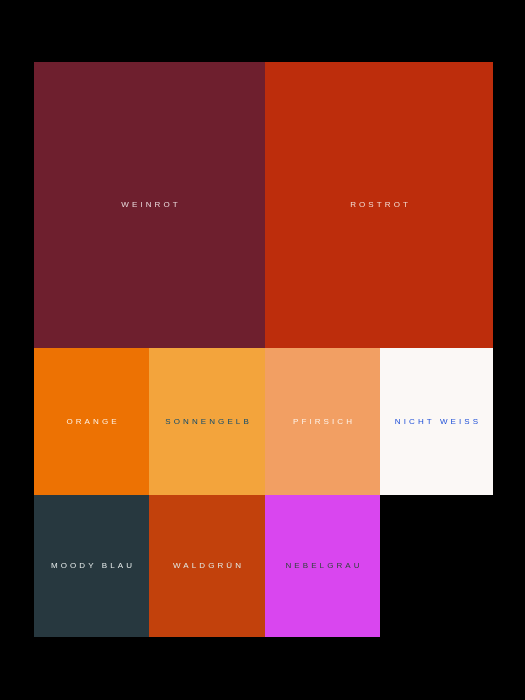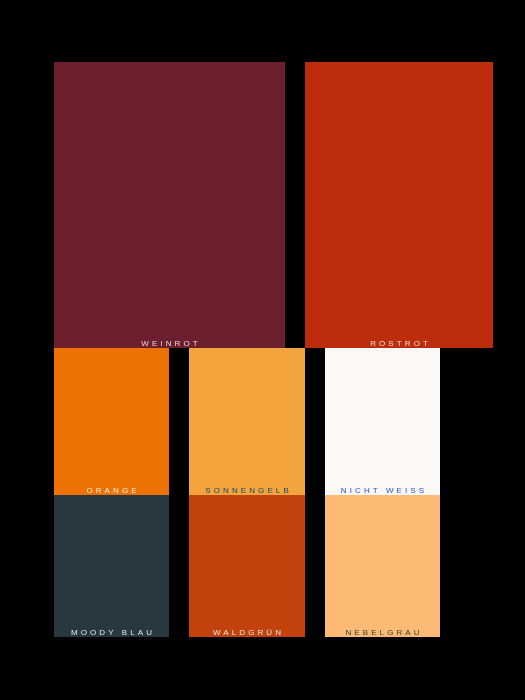--- a/index.html
+++ b/index.html
@@ -34,28 +34,27 @@
     flex-direction: row;
     width: 100%;
   }
   .swatch-row.row-top    { height: 288px; }
   .swatch-row.row-middle { height: 148px; }
   .swatch-row.row-bottom { height: 143px; }
 
   .swatch {
     position: relative;
     display: flex;
-    align-items: flex-end;
+    align-items: center;
     justify-content: center;
     overflow: hidden;
-    margin-left: 20px;
   }
   
   .row-top .swatch:nth-child(1) { width: 231px; }
-  .row-top .swatch:nth-child(2) { width: 188px; }
+  .row-top .swatch:nth-child(2) { width: 228px; }
 
   
   .row-middle .swatch:nth-child(1),
   .row-bottom .swatch:nth-child(1) { width: 115px; }
   .row-middle .swatch:nth-child(2),
   .row-bottom .swatch:nth-child(2) { width: 116px; }
   .row-middle .swatch:nth-child(3),
   .row-bottom .swatch:nth-child(3) { width: 115px; }
   .row-middle .swatch:nth-child(4),
   .row-bottom .swatch:nth-child(4) { width: 113px; }
@@ -88,31 +87,34 @@
       </div>
     </div>
 
     <div class="swatch-row row-middle">
       <div class="swatch" style="background-color: rgb(237, 114, 3); color: rgb(253, 241, 228);">
         <span class="swatch-label">ORANGE</span>
       </div>
       <div class="swatch" style="background-color: rgb(243, 164, 60); color: #0c4a6e;">
         <span class="swatch-label">SONNENGELB</span>
       </div>
+      <div class="swatch" style="background-color: rgb(242, 159, 99); color: rgb(253, 243, 234);">
+        <span class="swatch-label">PFIRSICH</span>
+      </div>
       <div class="swatch" style="background-color: rgb(251, 248, 246); color: #1d4ed8;">
         <span class="swatch-label">NICHT WEISS</span>
       </div>
     </div>
 
     <div class="swatch-row row-bottom">
       <div class="swatch" style="background-color: rgb(39, 56, 63); color: rgb(228, 234, 234);">
         <span class="swatch-label">MOODY BLAU</span>
       </div>
       <div class="swatch" style="background-color: #c2410c; color: rgb(226, 234, 229);">
         <span class="swatch-label">WALDGRÜN</span>
       </div>
-      <div class="swatch" style="background-color: #fdba74; color: rgb(44, 68, 56);">
+      <div class="swatch" style="background-color: #d946ef; color: rgb(44, 68, 56);">
         <span class="swatch-label">NEBELGRAU</span>
       </div>
     </div>
 
   </div>
 </div>
 
 </body></html>

